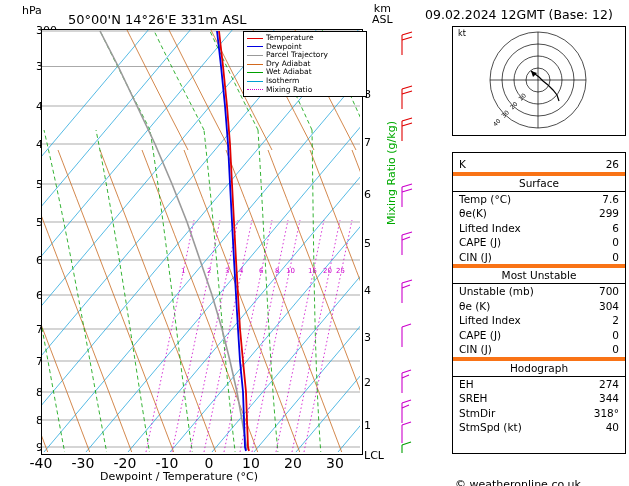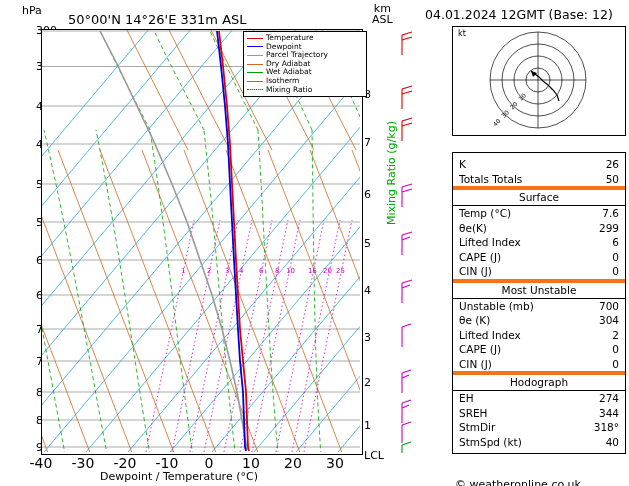--- a/index.html
+++ b/index.html
@@ -253,21 +253,21 @@
       <span class="lgline" style="border-top-color:#00a0d0"></span>
       <span>Isotherm</span>
     </div>
     <div class="lgrow">
       <span class="lgline" style="border-top-color:#cc00cc;border-top-style:dotted"></span>
       <span>Mixing Ratio</span>
     </div>
   </div>
 </div>
 
-<div class="abs" id="date-title">04.01.2024  12GMT  (Base: 12)</div>
+<div class="abs" id="date-title">09.02.2024  12GMT  (Base: 12)</div>
 
 <div class="abs" id="hodo-box">
   <svg width="170" height="106" viewBox="0 0 170 106" xmlns="http://www.w3.org/2000/svg">
     <g stroke="#000" fill="none" stroke-width="0.7">
       <circle cx="85" cy="53" r="12"></circle>
       <circle cx="85" cy="53" r="24"></circle>
       <circle cx="85" cy="53" r="36"></circle>
       <circle cx="85" cy="53" r="48"></circle>
       <line x1="37" y1="53" x2="133" y2="53"></line>
       <line x1="85" y1="5" x2="85" y2="101"></line>
@@ -283,24 +283,20 @@
   </svg>
 </div>
 <div class="abs" id="hodo-kt">kt</div>
 
 <div class="abs" id="info-box">
   <div style="height:4px"></div>
   <div class="inforow">
     <span>K</span>
     <span>26</span>
   </div>
-  <div class="inforow">
-    <span>Totals Totals</span>
-    <span>50</span>
-  </div>
 
   <div class="infohdr">Surface</div>
   <div class="inforow">
     <span>Temp (°C)</span>
     <span>7.6</span>
   </div>
   <div class="inforow">
     <span>θe(K)</span>
     <span>299</span>
   </div>

